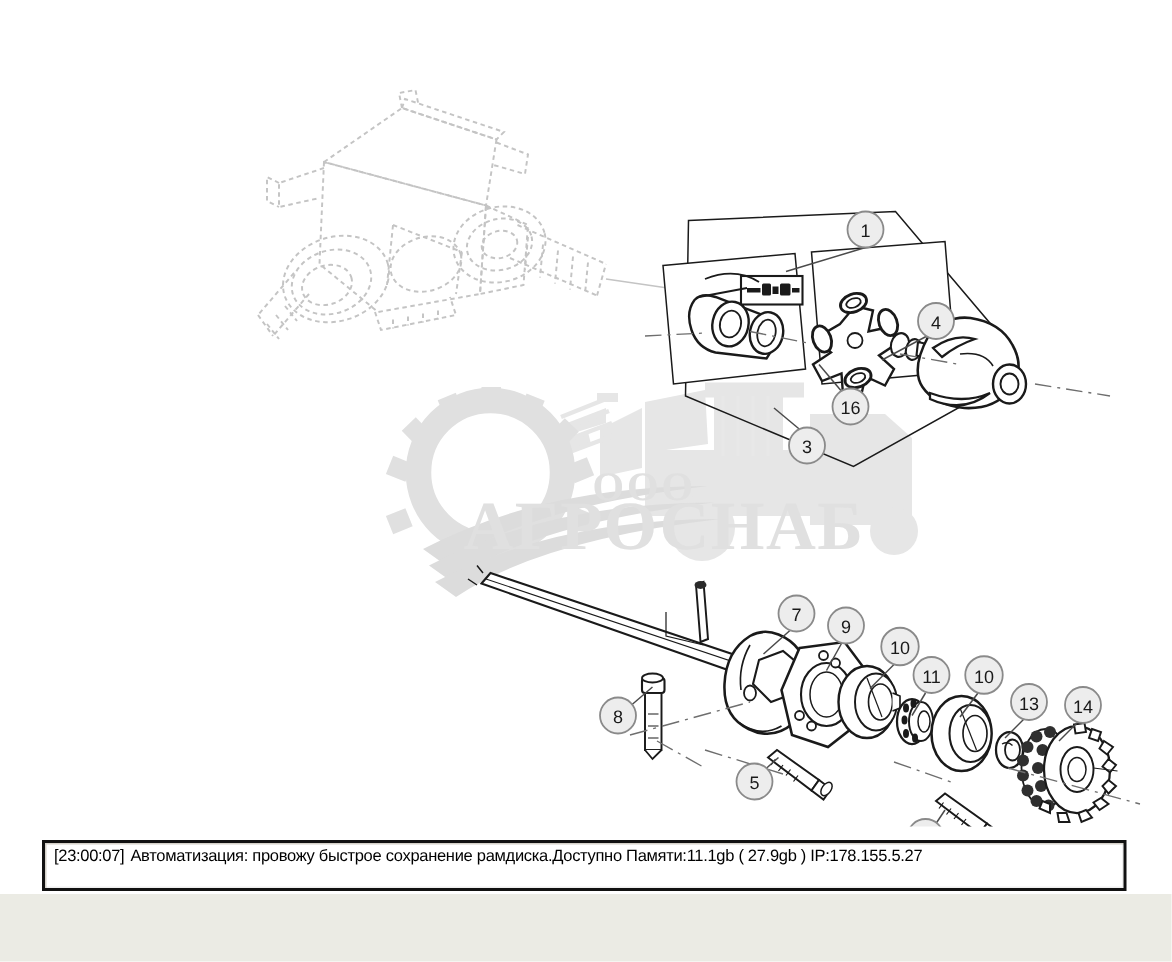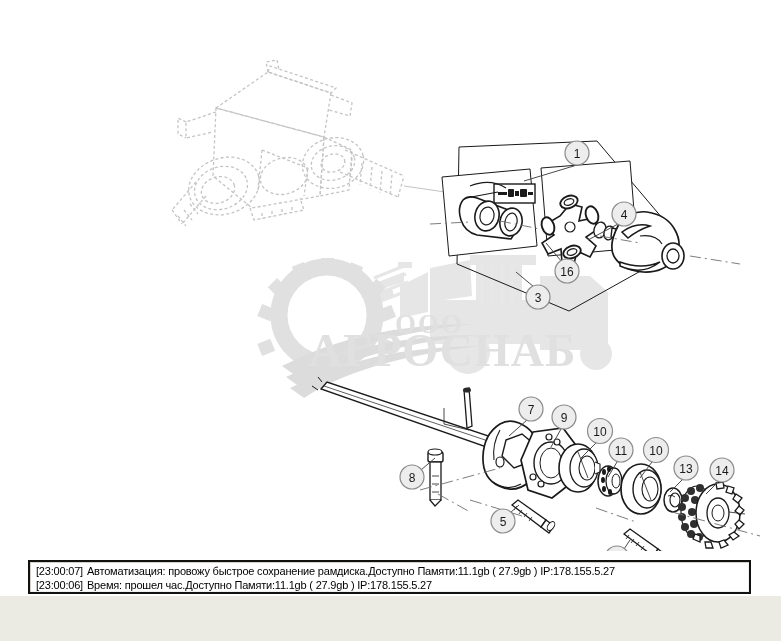--- a/index.html
+++ b/index.html
@@ -446,19 +446,16 @@
 
     </svg>
   </div>
 
   <div id="page-footer"></div>
 
   <div id="status-console">
     <div class="log-line">
       <span class="log-ts">[23:00:07]</span><span>Автоматизация: провожу быстрое сохранение рамдиска.Доступно Памяти:11.1gb  ( 27.9gb ) IP:178.155.5.27</span>
     </div>
-    <div class="log-line">
-      <span class="log-ts">[23:00:06]</span><span>Время: прошел час.Доступно Памяти:11.1gb  ( 27.9gb ) IP:178.155.5.27</span>
-    </div>
   </div>
 
   <span class="sr">Агроснаб — каталог запчастей, схема узла</span>
 </div>
 
 </body></html>

